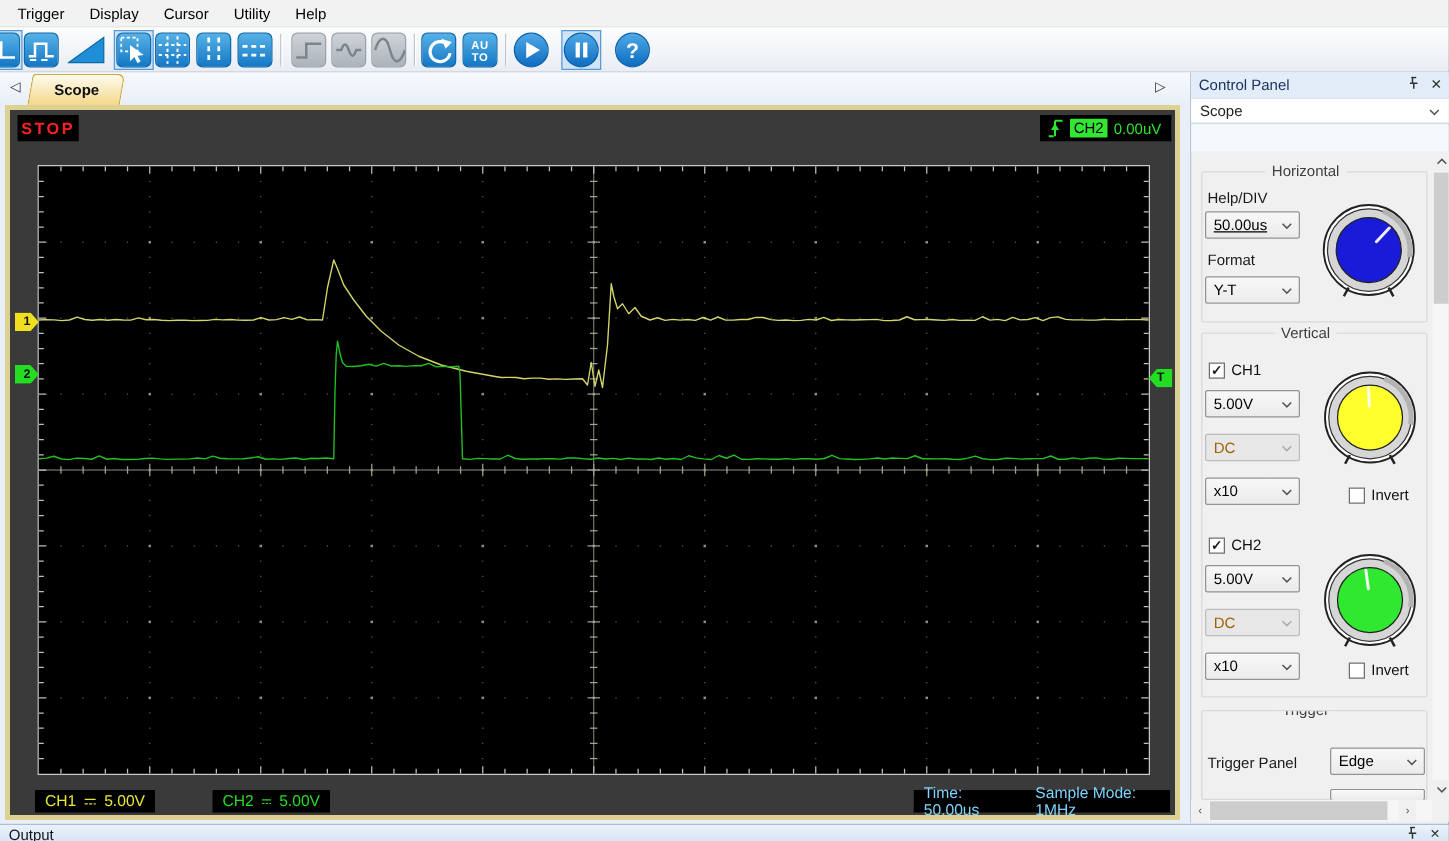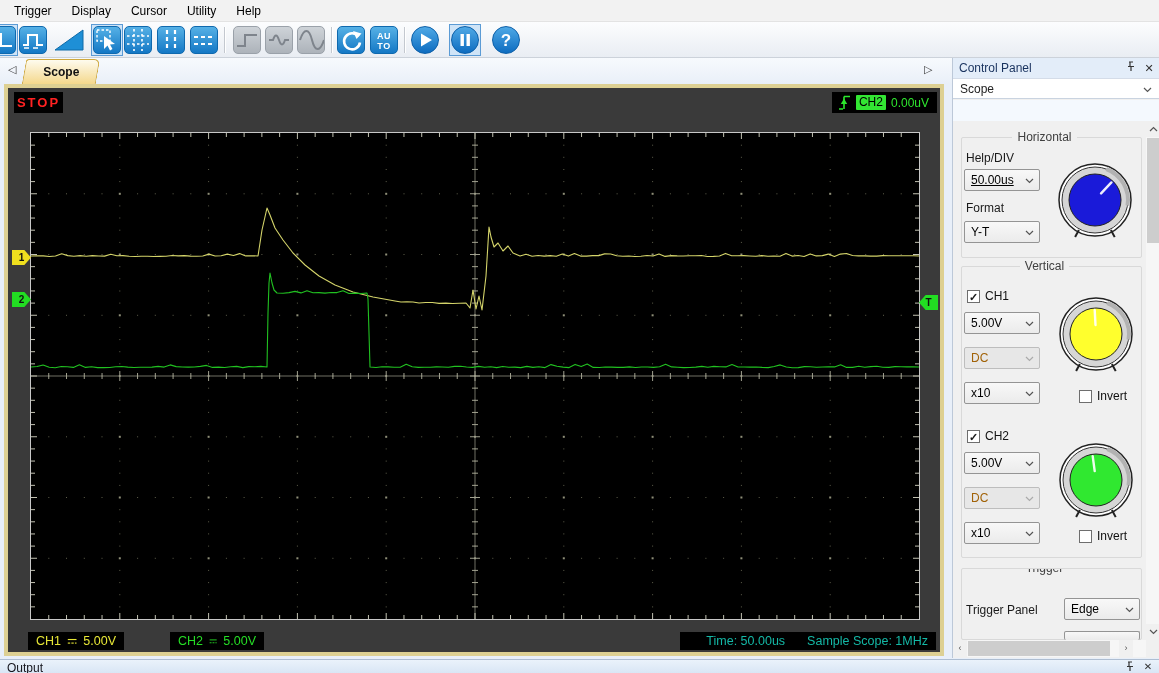--- a/index.html
+++ b/index.html
@@ -45,21 +45,21 @@
     background:#000; border:1px solid #c8c8c8; }
   .marker { position:absolute; width:19px; height:15px; font-size:10px; font-weight:bold; color:#111;
     text-align:center; line-height:15px; }
   .m1 { left:4px; top:162px; background:#efdf1e; clip-path:polygon(0 0,65% 0,100% 50%,65% 100%,0 100%); }
   .m2 { left:4px; top:204px; background:#22dd22; clip-path:polygon(0 0,65% 0,100% 50%,65% 100%,0 100%); }
   .mt { right:2px; top:207px; background:#22dd22; clip-path:polygon(0 50%,35% 0,100% 0,100% 100%,35% 100%); }
   .foot-badge { position:absolute; top:544px; height:18px; background:#000; display:flex; align-items:center;
     gap:6px; padding:0 8px; font-size:12.5px; }
   .fb-ch1 { left:20px; width:96px; color:#e6e636; }
   .fb-ch2 { left:162px; width:94px; color:#25dd25; }
-  .fb-time { right:4px; width:256px; color:#14b8a6; gap:22px; justify-content:flex-end; }
+  .fb-time { right:4px; width:205px; color:#7dd3fc; gap:22px; justify-content:flex-end; }
   
   .cpanel { position:absolute; left:952px; top:58px; width:207px; height:600px; background:#f0f0f0;
     border-left:1px solid #bcc8d8; }
   .cp-header { position:absolute; left:0; top:0; width:207px; height:20px; background:#e3edf9;
     color:#18325e; padding:3px 0 0 6px; }
   .cp-winbtn { position:absolute; top:3px; width:14px; height:14px; color:#333; font-size:11px;
     text-align:center; line-height:14px; }
   .cp-combo-top { position:absolute; left:0; top:20px; width:207px; height:21px; background:#fff;
     border-top:1px solid #d4dce8; border-bottom:1px solid #c9d3e0; padding:3px 0 0 7px; color:#222; }
   .cp-strip { position:absolute; left:0; top:42px; width:206px; height:21px; background:#f4f9fe; }
@@ -1141,21 +1141,21 @@
     <svg width="13" height="9" viewBox="0 0 13 9">
         <line x1="1" y1="2" x2="12" y2="2" stroke="#25dd25" stroke-width="1.4"></line>
         <line x1="1" y1="6.5" x2="4" y2="6.5" stroke="#25dd25" stroke-width="1.4"></line>
         <line x1="5.5" y1="6.5" x2="8.5" y2="6.5" stroke="#25dd25" stroke-width="1.4"></line>
         <line x1="10" y1="6.5" x2="12" y2="6.5" stroke="#25dd25" stroke-width="1.4"></line>
       </svg>
     <span>5.00V</span>
   </div>
   <div class="foot-badge fb-time">
     <span>Time: 50.00us</span>
-    <span>Sample Scope: 1MHz</span>
+    <span>Sample Mode: 1MHz</span>
   </div>
 </div>
 
 <div class="cpanel">
   <div class="cp-header">
     <span>Control Panel</span>
     <span class="cp-winbtn" style="right:22px;">
       <svg width="10" height="11" viewBox="0 0 10 11">
           <path d="M3 1 h4 M4 1 v4 M2 5.5 h6 M5 5.5 v4.5" fill="none" stroke="#333" stroke-width="1.2"></path>
         </svg>

